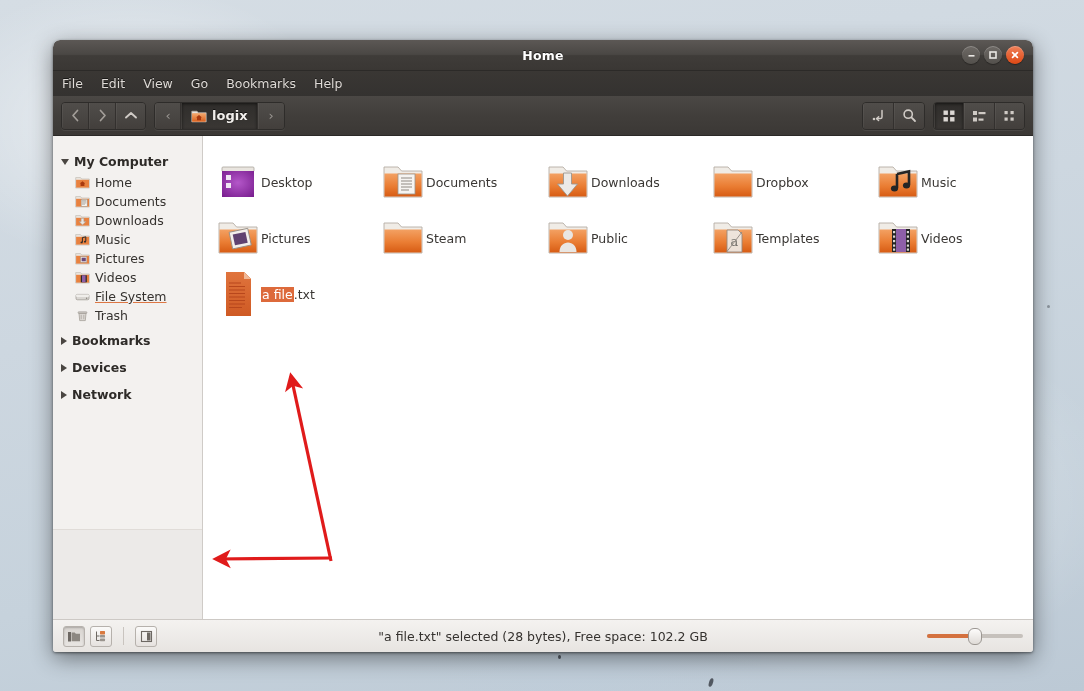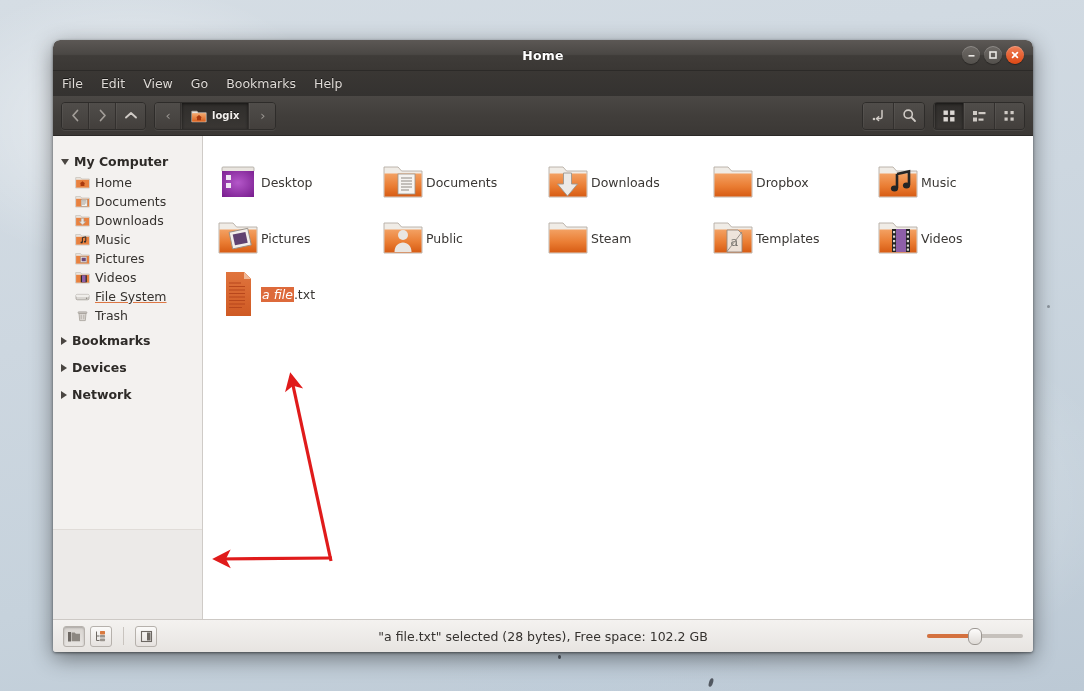--- a/index.html
+++ b/index.html
@@ -67,21 +67,21 @@
     border: 1px solid #2e2c2a; box-shadow: 0 1px 0 rgba(255,255,255,.07); }
   .tb {
     min-width: 26px; height: 26px; display:flex; align-items:center; justify-content:center;
     background: linear-gradient(to bottom,#504d4a,#433f3c);
     border-right: 1px solid #33302e; border-left: 1px solid rgba(255,255,255,.05);
     padding: 0 7px; cursor: default;
   }
   .tb:last-child { border-right: none; }
   .tb.active { background: linear-gradient(to bottom,#2f2d2b,#3a3734); box-shadow: inset 0 1px 3px rgba(0,0,0,.55); }
   .tb.crumb { padding: 0 9px; }
-  .crumb-label { color:#f2efec; font-size:10px; font-weight:bold; text-shadow:0 -1px 0 rgba(0,0,0,.6); margin-left:5px; }
+  .crumb-label { color:#f2efec; font-size:13px; font-weight:bold; text-shadow:0 -1px 0 rgba(0,0,0,.6); margin-left:5px; }
   .chev { color:#9b9793; font-size: 13px; line-height: 1; }
   .tb-spacer { flex: 1; }
 
   
   .wbody { flex: 1; display: flex; min-height: 0; background:#fff; }
 
   
   .sidebar {
     width: 150px; flex: 0 0 150px; background: #f3f1ef;
     border-right: 1px solid #cfcbc7; padding-top: 14px; overflow: hidden;
@@ -100,21 +100,21 @@
 
   
   .view { flex:1; background:#fff; position: relative; overflow: hidden; }
   .grid {
     display:grid; grid-template-columns: repeat(5, 165px);
     padding: 14px 8px 0 12px; row-gap: 0px;
   }
   .cell { display:flex; flex-direction:row; align-items:center; padding-top:4px; cursor:default; }
   .cell .icon { height: 52px; display:flex; align-items:flex-end; justify-content:center; }
   .cell .name { margin-top:5px; font-size:12.5px; color:#3a3734; text-align:center; }
-  .name .hl { background:#dd6a3b; color:#ffffff; padding:0 1px;font-style:italic; }
+  .name .hl { background:#dd6a3b; color:#ffffff; padding:0 1px; }
 
   
   .statusbar {
     height: 33px; flex: 0 0 33px; display:flex; align-items:center;
     background: linear-gradient(to bottom,#f4f2f0,#e7e4e1);
     border-top:1px solid #cdc9c5; padding: 0 10px; position: relative;
   }
   .sbtn-group { display:flex; gap:5px; align-items:center; }
   .sbtn {
     width:22px; height:21px; border-radius:3px; display:flex; align-items:center; justify-content:center;
@@ -483,50 +483,50 @@
               </g>
             </svg>
           </div>
           <div class="name">Pictures</div>
         </div>
 
         <div class="cell">
           <div class="icon">
             <svg width="46" height="44" viewBox="0 0 46 44">
               <path d="M4 5h14l3.6 4h20.4v26H4z" fill="#f0ece6" stroke="#b5aea5" stroke-width=".9"></path>
+              <rect x="4.5" y="11.5" width="37" height="23" fill="url(#og7)"></rect>
+              <defs>
+                  <linearGradient id="og7" x1="0" y1="0" x2="0" y2="1">
+                <stop offset="0" stop-color="#f3a163"></stop>
+                    <stop offset=".55" stop-color="#ea7d33"></stop>
+                    <stop offset="1" stop-color="#d75c14"></stop>
+                  </linearGradient>
+                </defs>
+            </svg>
+          </div>
+          <div class="name">Steam</div>
+        </div>
+
+        <div class="cell">
+          <div class="icon">
+            <svg width="46" height="44" viewBox="0 0 46 44">
+              <path d="M4 5h14l3.6 4h20.4v26H4z" fill="#f0ece6" stroke="#b5aea5" stroke-width=".9"></path>
               <rect x="4.5" y="11.5" width="37" height="23" fill="url(#og6)"></rect>
               <defs>
                   <linearGradient id="og6" x1="0" y1="0" x2="0" y2="1">
                 <stop offset="0" stop-color="#f3a163"></stop>
                     <stop offset=".55" stop-color="#ea7d33"></stop>
                     <stop offset="1" stop-color="#d75c14"></stop>
                   </linearGradient>
                 </defs>
               <circle cx="23" cy="17" r="5" fill="#e9e6e2"></circle>
               <path d="M14.5 34c0-6 4-9.5 8.5-9.5s8.5 3.5 8.5 9.5z" fill="#e9e6e2"></path>
             </svg>
           </div>
           <div class="name">Public</div>
-        </div>
-
-        <div class="cell">
-          <div class="icon">
-            <svg width="46" height="44" viewBox="0 0 46 44">
-              <path d="M4 5h14l3.6 4h20.4v26H4z" fill="#f0ece6" stroke="#b5aea5" stroke-width=".9"></path>
-              <rect x="4.5" y="11.5" width="37" height="23" fill="url(#og7)"></rect>
-              <defs>
-                  <linearGradient id="og7" x1="0" y1="0" x2="0" y2="1">
-                <stop offset="0" stop-color="#f3a163"></stop>
-                    <stop offset=".55" stop-color="#ea7d33"></stop>
-                    <stop offset="1" stop-color="#d75c14"></stop>
-                  </linearGradient>
-                </defs>
-            </svg>
-          </div>
-          <div class="name">Steam</div>
         </div>
 
         <div class="cell">
           <div class="icon">
             <svg width="46" height="44" viewBox="0 0 46 44">
               <path d="M4 5h14l3.6 4h20.4v26H4z" fill="#f0ece6" stroke="#b5aea5" stroke-width=".9"></path>
               <rect x="4.5" y="11.5" width="37" height="23" fill="url(#og8)"></rect>
               <defs>
                   <linearGradient id="og8" x1="0" y1="0" x2="0" y2="1">
                 <stop offset="0" stop-color="#f3a163"></stop>

